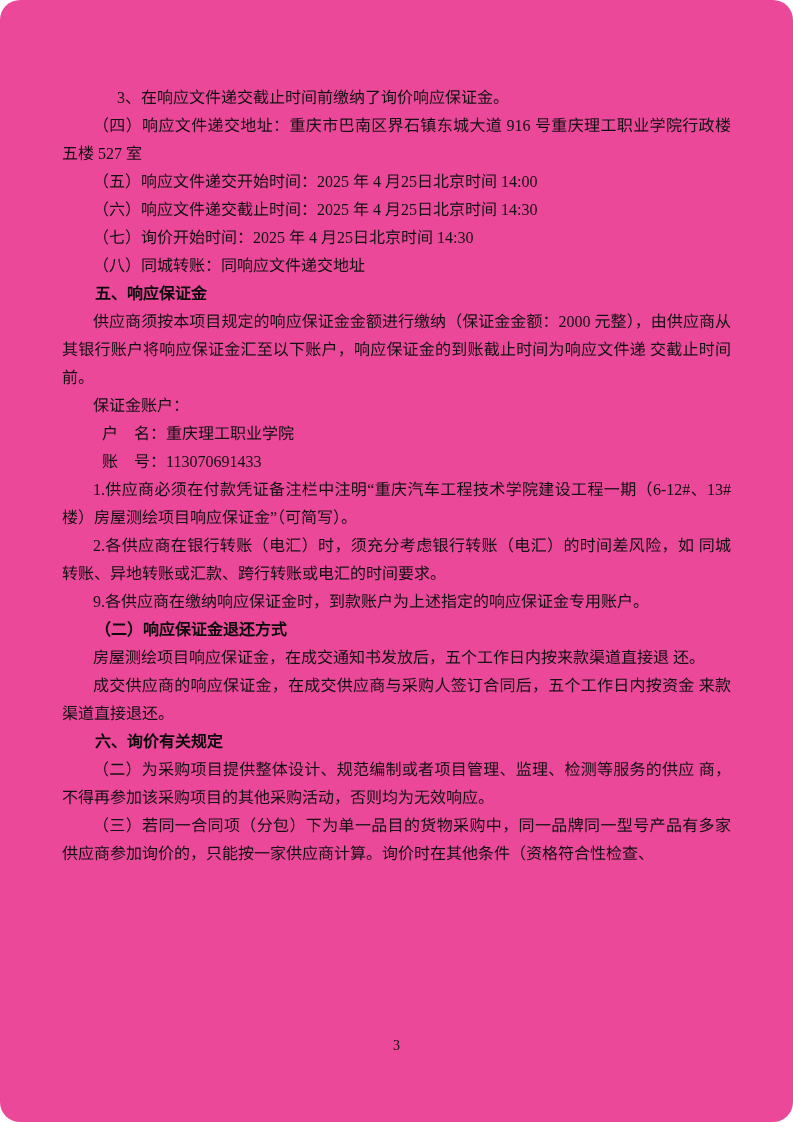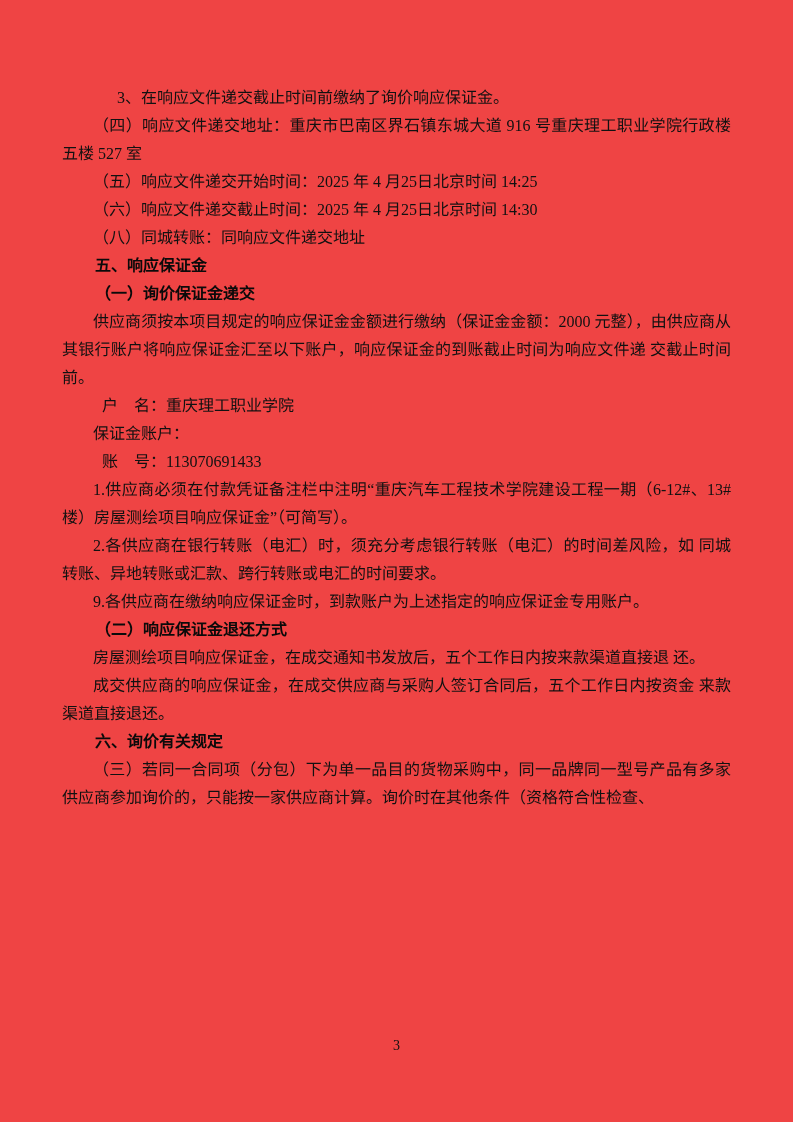--- a/index.html
+++ b/index.html
@@ -4,24 +4,25 @@
 <style>
   html, body {
     margin: 0;
     padding: 0;
     background: #ffffff;
   }
   .page {
     position: relative;
     width: 793px;
     height: 1122px;
-    background: #ef4444;
+    background: #ec4899;
     overflow: hidden;
     font-family: "Liberation Serif", "DejaVu Serif", serif;
     color: #111111;
+    border-radius: 20px;
   }
   .doc {
     padding: 84px 62px 0 62px;
   }
   .p {
     margin: 0;
     font-size: 16px;
     line-height: 28px;
     text-align: justify;
     text-justify: inter-ideograph;
@@ -54,32 +55,33 @@
     color: #111111;
   }
 </style>
 </head>
 <body>
 
 <div class="page">
   <div class="doc">
     <p class="p p-item">3、在响应文件递交截止时间前缴纳了询价响应保证金。</p>
     <p class="p">（四）响应文件递交地址：重庆市巴南区界石镇东城大道 916 号重庆理工职业学院行政楼五楼 527 室</p>
-    <p class="p">（五）响应文件递交开始时间：2025 年 4 月25日北京时间 14:25</p>
+    <p class="p">（五）响应文件递交开始时间：2025 年 4 月25日北京时间 14:00</p>
     <p class="p">（六）响应文件递交截止时间：2025 年 4 月25日北京时间 14:30</p>
+    <p class="p">（七）询价开始时间：2025 年 4 月25日北京时间 14:30</p>
     <p class="p">（八）同城转账：同响应文件递交地址</p>
     <p class="h">五、响应保证金</p>
-    <p class="h">（一）询价保证金递交</p>
     <p class="p">供应商须按本项目规定的响应保证金金额进行缴纳（保证金金额：2000 元整），由供应商从其银行账户将响应保证金汇至以下账户，响应保证金的到账截止时间为响应文件递 交截止时间前。</p>
+    <p class="p">保证金账户：</p>
     <p class="p p-acct">户　名：重庆理工职业学院</p>
-    <p class="p">保证金账户：</p>
     <p class="p p-acct">账　号：113070691433</p>
     <p class="p">1.供应商必须在付款凭证备注栏中注明“重庆汽车工程技术学院建设工程一期（6-12#、13#楼）房屋测绘项目响应保证金”（可简写）。</p>
     <p class="p">2.各供应商在银行转账（电汇）时，须充分考虑银行转账（电汇）的时间差风险，如 同城转账、异地转账或汇款、跨行转账或电汇的时间要求。</p>
     <p class="p">9.各供应商在缴纳响应保证金时，到款账户为上述指定的响应保证金专用账户。</p>
     <p class="h">（二）响应保证金退还方式</p>
     <p class="p">房屋测绘项目响应保证金，在成交通知书发放后，五个工作日内按来款渠道直接退 还。</p>
     <p class="p">成交供应商的响应保证金，在成交供应商与采购人签订合同后，五个工作日内按资金 来款渠道直接退还。</p>
     <p class="h">六、询价有关规定</p>
+    <p class="p">（二）为采购项目提供整体设计、规范编制或者项目管理、监理、检测等服务的供应 商，不得再参加该采购项目的其他采购活动，否则均为无效响应。</p>
     <p class="p">（三）若同一合同项（分包）下为单一品目的货物采购中，同一品牌同一型号产品有多家供应商参加询价的，只能按一家供应商计算。询价时在其他条件（资格符合性检查、</p>
   </div>
   <div class="footer">3</div>
 </div>
 
 </body></html>

